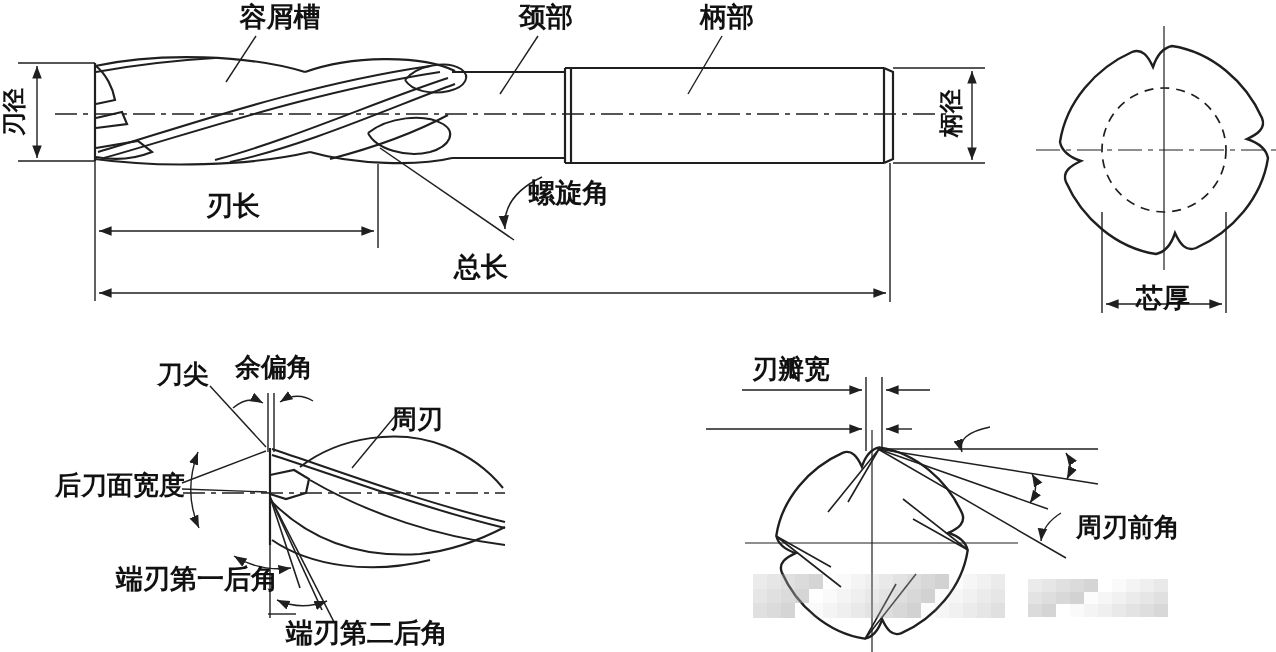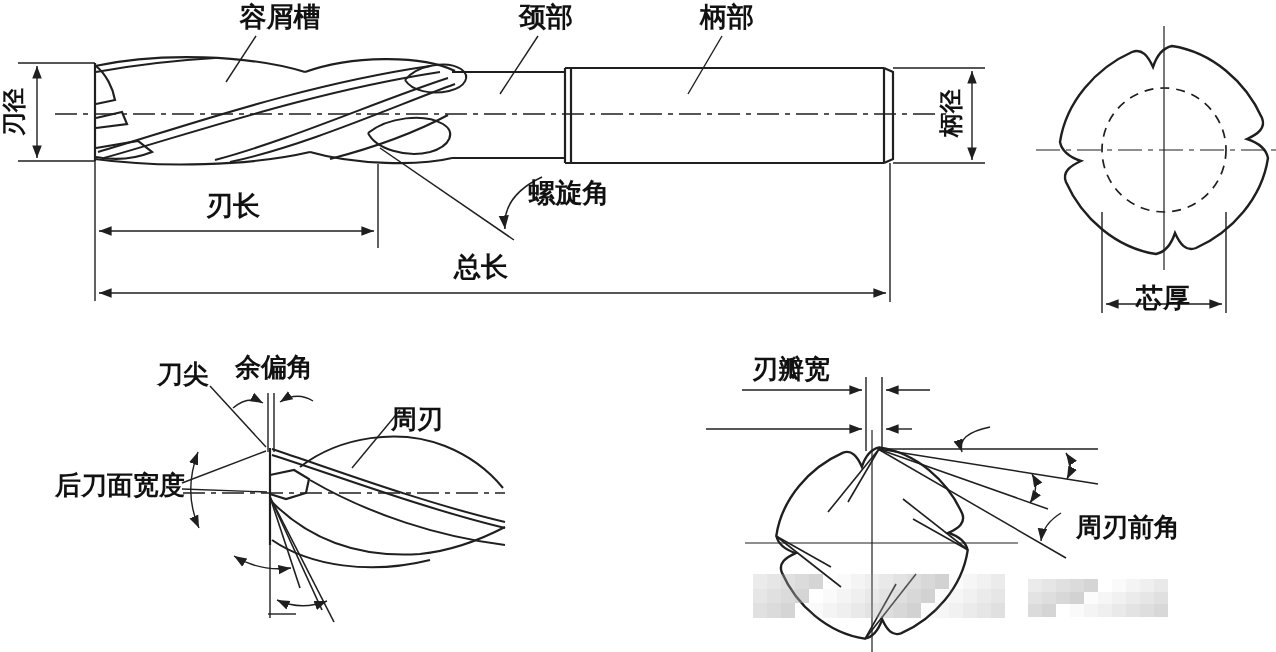--- a/index.html
+++ b/index.html
@@ -212,20 +212,22 @@
   <div class="lbl rot" style="left:951px;top:113px">柄径</div>
   <div class="lbl" style="left:233px;top:206px">刃长</div>
   <div class="lbl" style="left:569px;top:193px">螺旋角</div>
   <div class="lbl" style="left:481px;top:267px">总长</div>
   <div class="lbl" style="left:1163px;top:298px">芯厚</div>
 
   <div class="lbl s26" style="left:183px;top:375px">刀尖</div>
   <div class="lbl s26" style="left:274px;top:368px">余偏角</div>
   <div class="lbl s26" style="left:417px;top:420px">周刃</div>
   <div class="lbl s26" style="left:120px;top:486px">后刀面宽度</div>
+  <div class="lbl" style="left:197px;top:579px">端刃第一后角</div>
+  <div class="lbl" style="left:367px;top:633px">端刃第二后角</div>
 
   <div class="lbl s26" style="left:791px;top:370px">刃瓣宽</div>
   <div class="lbl s26" style="left:1128px;top:528px">周刃前角</div>
 
   <div class="mosaic" id="wm1" style="left:753px;top:574px;width:252px;height:44px;grid-template-columns:repeat(18,1fr);grid-template-rows:repeat(3,1fr);">
       <i style="background: rgb(169, 169, 169); opacity: 0.23;"></i>
       <i style="background: rgb(169, 169, 169); opacity: 0.29;"></i>
       <i style="background: rgb(169, 169, 169); opacity: 0.36;"></i>
       <i style="background: rgb(169, 169, 169); opacity: 0.42;"></i>
       <i style="background: rgb(169, 169, 169); opacity: 0.49;"></i>

